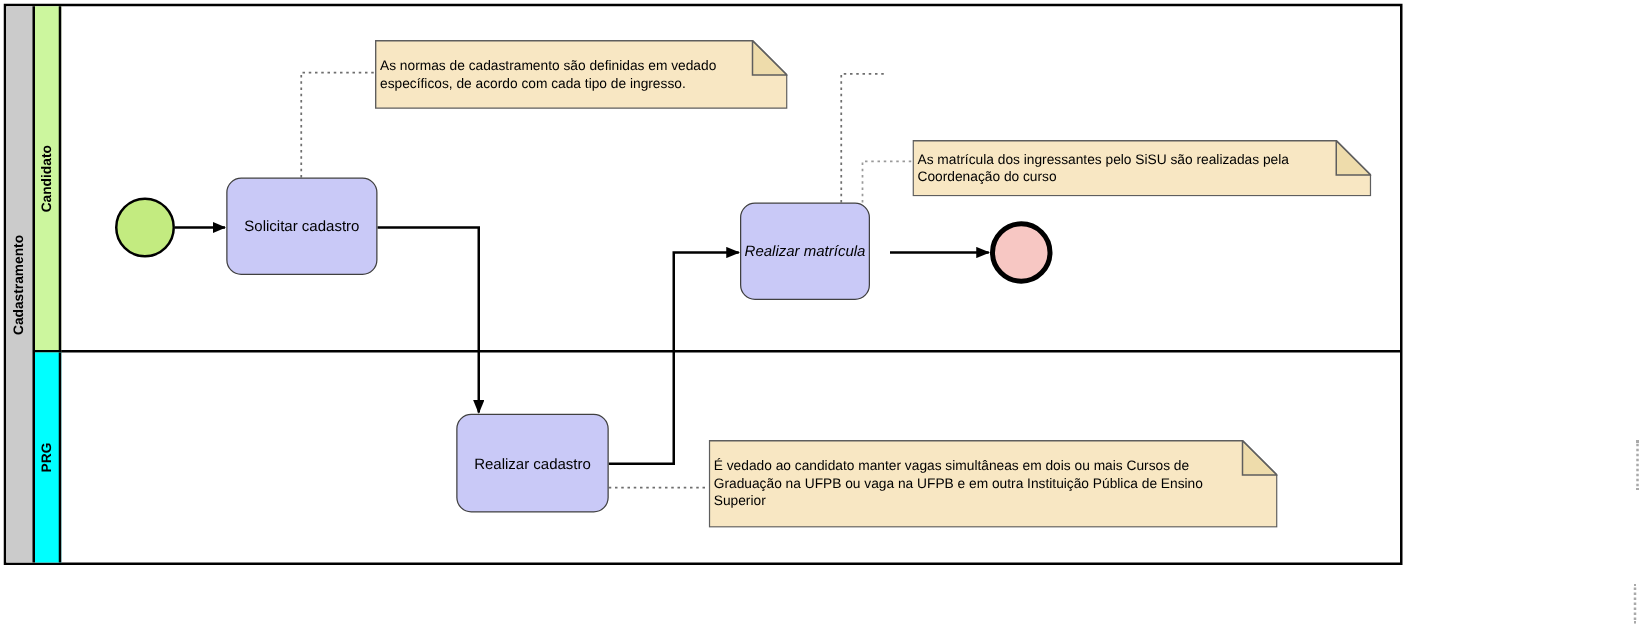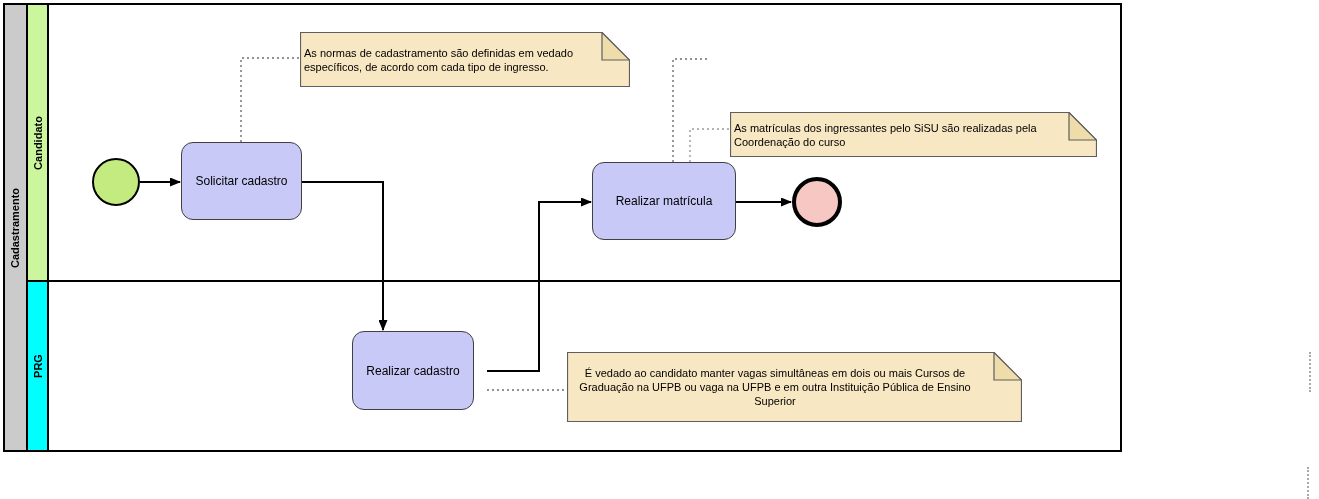--- a/index.html
+++ b/index.html
@@ -106,49 +106,49 @@
     <path d="M690,162 L690,129 L730,129" fill="none" stroke="#9a9a9a" stroke-width="1.4" stroke-dasharray="2,3"></path>
     <path d="M487,390 L567,390" fill="none" stroke="#6e6e6e" stroke-width="1.4" stroke-dasharray="2,3"></path>
   </svg>
 
   <div class="event event-start"></div>
   <div class="event event-end"></div>
 
   <div class="task" style="left:181px; top:142px; width:121px; height:78px;">
     <span>Solicitar cadastro</span>
   </div>
-  <div class="task" style="left:592px; top:162px; width:144px; height:78px;">
+  <div class="task" style="left:592px; top:162px; width:104px; height:78px;font-style:italic;">
     <span>Realizar matrícula</span>
   </div>
-  <div class="task" style="left:352px; top:331px; width:122px; height:79px;">
+  <div class="task" style="left:365px; top:331px; width:122px; height:79px;">
     <span>Realizar cadastro</span>
   </div>
 
   <div class="note" style="left:300px; top:32px; width:330px; height:55px; --tw:295px;">
     <svg class="note-shape" width="330" height="55" viewBox="0 0 330 55">
       <path d="M0.5,0.5 L302,0.5 L329.5,28 L329.5,54.5 L0.5,54.5 Z" fill="#f8e7c3" stroke="#5e5e5e" stroke-width="1.2"></path>
       <path d="M302,0.5 L302,28 L329.5,28 Z" fill="#eedcab" stroke="#5e5e5e" stroke-width="1.2"></path>
     </svg>
     <div class="note-text">
         <div>As normas de cadastramento são definidas em vedado específicos, de acordo com cada tipo de ingresso.</div>
       </div>
   </div>
 
 
   <div class="note" style="left:730px; top:112px; width:367px; height:45px; --tw:335px;">
     <svg class="note-shape" width="367" height="45" viewBox="0 0 367 45">
       <path d="M0.5,0.5 L339,0.5 L366.5,28 L366.5,44.5 L0.5,44.5 Z" fill="#f8e7c3" stroke="#5e5e5e" stroke-width="1.2"></path>
       <path d="M339,0.5 L339,28 L366.5,28 Z" fill="#eedcab" stroke="#5e5e5e" stroke-width="1.2"></path>
     </svg>
     <div class="note-text">
-        <div>As matrículas dos ingressantes pelo SiSU são realizadas pela Coordenação do curso</div>
+        <div>As matrícula dos ingressantes pelo SiSU são realizadas pela Coordenação do curso</div>
       </div>
   </div>
 
-  <div class="note" style="left:567px; top:352px; width:455px; height:70px;text-align:center; --tw:408px;">
+  <div class="note" style="left:567px; top:352px; width:455px; height:70px; --tw:408px;">
     <svg class="note-shape" width="455" height="70" viewBox="0 0 455 70">
       <path d="M0.5,0.5 L427,0.5 L454.5,28 L454.5,69.5 L0.5,69.5 Z" fill="#f8e7c3" stroke="#5e5e5e" stroke-width="1.2"></path>
       <path d="M427,0.5 L427,28 L454.5,28 Z" fill="#eedcab" stroke="#5e5e5e" stroke-width="1.2"></path>
     </svg>
     <div class="note-text">
         <div>É vedado ao candidato manter vagas simultâneas em dois ou mais Cursos de Graduação na UFPB ou vaga na UFPB e em outra Instituição Pública de Ensino Superior</div>
       </div>
   </div>
 
   <div class="page-dots page-dots-1"></div>

